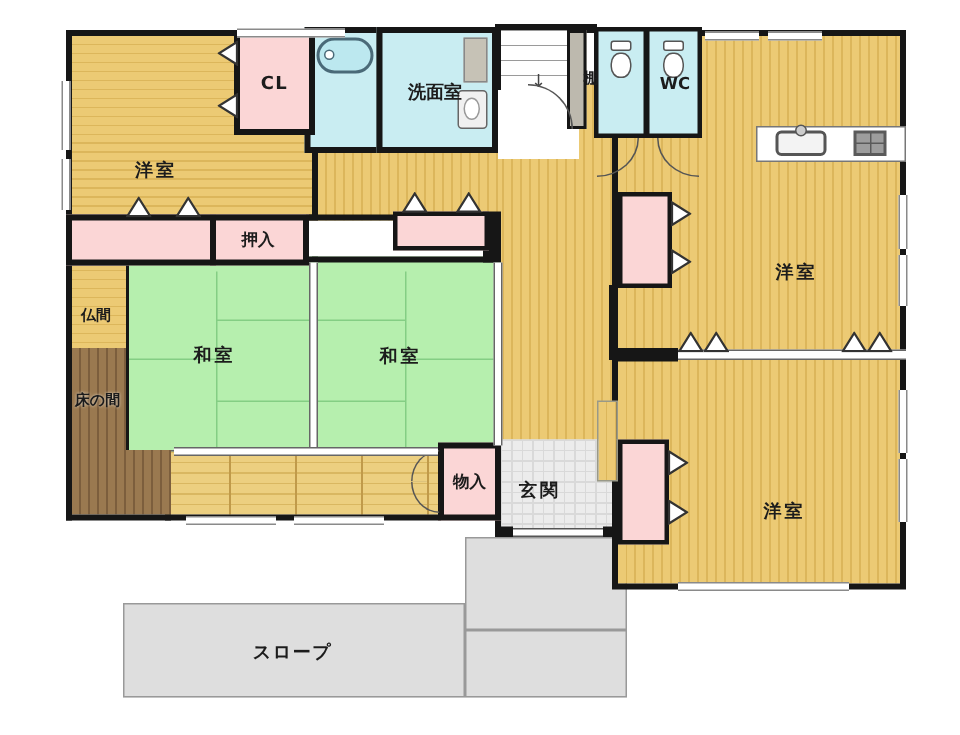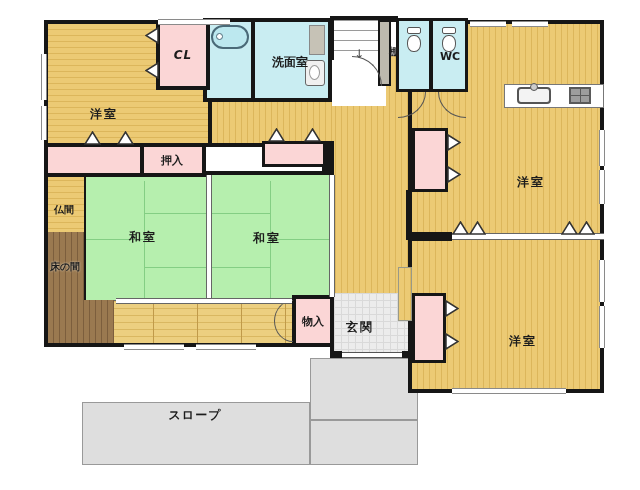--- a/index.html
+++ b/index.html
@@ -201,28 +201,28 @@
       <polygon points="8.5,1 16,13 1,13" fill="#fff" stroke="#333" stroke-width="1.5"></polygon>
     </svg>
   <svg class="tri" style="left:445px;top:300px;z-index:27;" width="14" height="17">
       <polygon points="1,1 13,8.5 1,16" fill="#fff" stroke="#333" stroke-width="1.5"></polygon>
     </svg>
   <svg class="tri" style="left:445px;top:333px;z-index:27;" width="14" height="17">
       <polygon points="1,1 13,8.5 1,16" fill="#fff" stroke="#333" stroke-width="1.5"></polygon>
     </svg>
 
   <span class="label" style="left:104px;top:114px;">洋室</span>
-  <span class="label" style="left:183px;top:55px;letter-spacing:1px;font-style:italic;">CL</span>
+  <span class="label" style="left:183px;top:55px;letter-spacing:1px;">CL</span>
   <span class="label" style="left:290px;top:62px;letter-spacing:0;">洗面室</span>
   <span class="label sm" style="left:394px;top:52px;">棚</span>
   <span class="label" style="left:450px;top:56px;letter-spacing:0;font-size:11px;">WC</span>
   <span class="label" style="left:531px;top:182px;">洋室</span>
   <span class="label sm" style="left:172px;top:160px;font-size:11px;">押入</span>
   <span class="label sm" style="left:64px;top:210px;">仏間</span>
   <span class="label" style="left:143px;top:237px;">和室</span>
   <span class="label" style="left:267px;top:238px;">和室</span>
   <span class="label sm" style="left:65px;top:267px;text-shadow:0 0 2px #e8dcc8;">床の間</span>
   <span class="label sm" style="left:313px;top:321px;font-size:11px;">物入</span>
   <span class="label" style="left:360px;top:327px;">玄関</span>
   <span class="label" style="left:523px;top:341px;">洋室</span>
-  <span class="label" style="left:195px;top:415px;letter-spacing:1px;">スロープ</span>
+  <span class="label" style="left:195px;top:435px;letter-spacing:1px;">スロープ</span>
 
 </div>
 
 </body></html>

